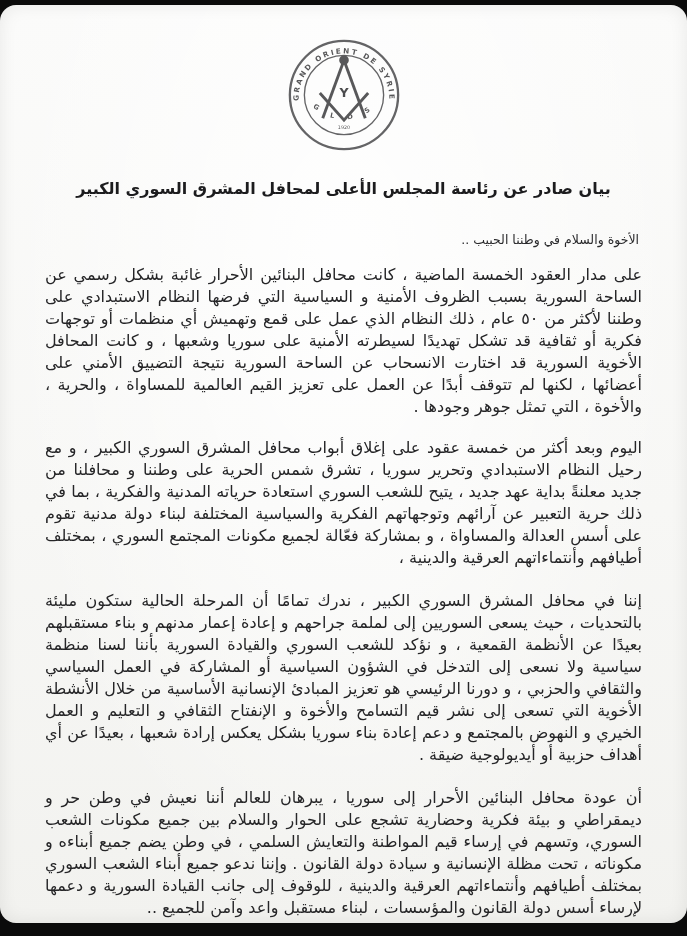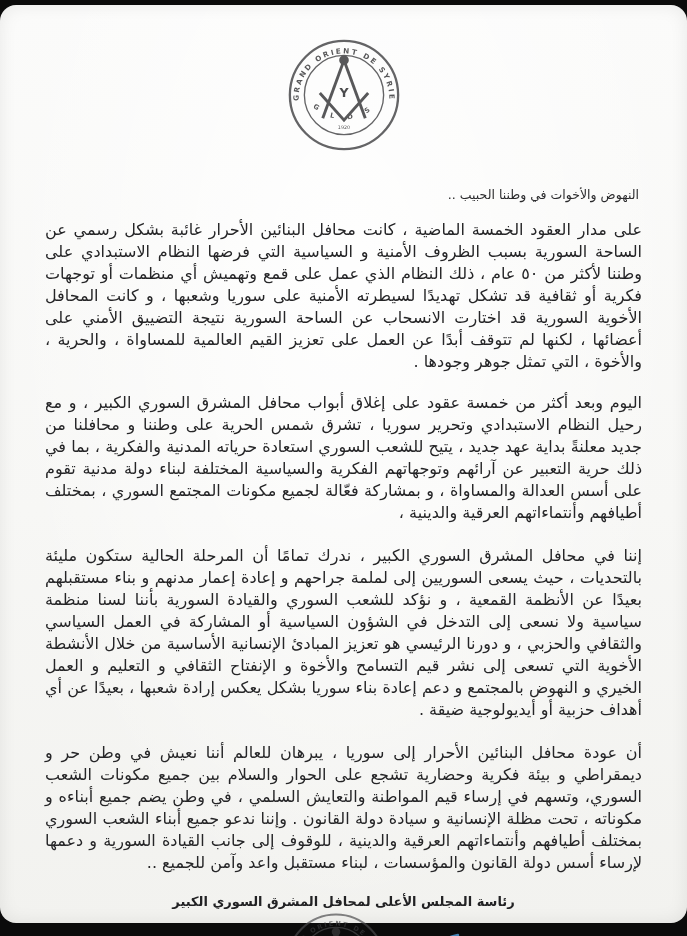--- a/index.html
+++ b/index.html
@@ -65,22 +65,23 @@
         <path d="M60 24 L82 84"></path>
       <circle cx="60" cy="24" r="3.5" fill="#3c3c3e"></circle>
     </g>
     <g stroke="#3c3c3e" stroke-width="3" fill="none">
       <path d="M35 58 L60 86 L85 58"></path>
     </g>
     <text x="60" y="62" text-anchor="middle" class="seal-letter">Y</text>
     <text x="60" y="95" text-anchor="middle" class="seal-year">1920</text>
   </svg>
 
+  <div class="doc-title">بيان صادر عن رئاسة المجلس الأعلى لمحافل المشرق السوري الكبير</div>
 
-  <div class="salutation">النهوض والأخوات في وطننا الحبيب ..</div>
+  <div class="salutation">الأخوة والسلام في وطننا الحبيب ..</div>
 
   <div class="para">على مدار العقود الخمسة الماضية ، كانت محافل البنائين الأحرار غائبة بشكل رسمي عن الساحة السورية بسبب الظروف الأمنية و السياسية التي فرضها النظام الاستبدادي على وطننا لأكثر من ٥٠ عام ، ذلك النظام الذي عمل على قمع وتهميش أي منظمات أو توجهات فكرية أو ثقافية قد تشكل تهديدًا لسيطرته الأمنية على سوريا وشعبها ، و كانت المحافل الأخوية السورية قد اختارت الانسحاب عن الساحة السورية نتيجة التضييق الأمني على أعضائها ، لكنها لم تتوقف أبدًا عن العمل على تعزيز القيم العالمية للمساواة ، والحرية ، والأخوة ، التي تمثل جوهر وجودها .</div>
   <div class="para" style="margin-top:19px">اليوم وبعد أكثر من خمسة عقود على إغلاق أبواب محافل المشرق السوري الكبير ، و مع رحيل النظام الاستبدادي وتحرير سوريا ، تشرق شمس الحرية على وطننا و محافلنا من جديد معلنةً بداية عهد جديد ، يتيح للشعب السوري استعادة حرياته المدنية والفكرية ، بما في ذلك حرية التعبير عن آرائهم وتوجهاتهم الفكرية والسياسية المختلفة لبناء دولة مدنية تقوم على أسس العدالة والمساواة ، و بمشاركة فعّالة لجميع مكونات المجتمع السوري ، بمختلف أطيافهم وأنتماءاتهم العرقية والدينية ،</div>
   <div class="para" style="margin-top:21px">إننا في محافل المشرق السوري الكبير ، ندرك تمامًا أن المرحلة الحالية ستكون مليئة بالتحديات ، حيث يسعى السوريين إلى لملمة جراحهم و إعادة إعمار مدنهم و بناء مستقبلهم بعيدًا عن الأنظمة القمعية ، و نؤكد للشعب السوري والقيادة السورية بأننا لسنا منظمة سياسية ولا نسعى إلى التدخل في الشؤون السياسية أو المشاركة في العمل السياسي والثقافي والحزبي ، و دورنا الرئيسي هو تعزيز المبادئ الإنسانية الأساسية من خلال الأنشطة الأخوية التي تسعى إلى نشر قيم التسامح والأخوة و الإنفتاح الثقافي و التعليم و العمل الخيري و النهوض بالمجتمع و دعم إعادة بناء سوريا بشكل يعكس إرادة شعبها ، بعيدًا عن أي أهداف حزبية أو أيديولوجية ضيقة .</div>
   <div class="para" style="margin-top:21px">أن عودة محافل البنائين الأحرار إلى سوريا ، يبرهان للعالم أننا نعيش في وطن حر و ديمقراطي و بيئة فكرية وحضارية تشجع على الحوار والسلام بين جميع مكونات الشعب السوري، وتسهم في إرساء قيم المواطنة والتعايش السلمي ، في وطن يضم جميع أبناءه و مكوناته ، تحت مظلة الإنسانية و سيادة دولة القانون . وإننا ندعو جميع أبناء الشعب السوري بمختلف أطيافهم وأنتماءاتهم العرقية والدينية ، للوقوف إلى جانب القيادة السورية و دعمها لإرساء أسس دولة القانون والمؤسسات ، لبناء مستقبل واعد وآمن للجميع ..</div>
 
   <div class="signature">رئاسة المجلس الأعلى لمحافل المشرق السوري الكبير</div>
 
   <div class="seal-wrap">
     <svg class="seal-bottom" viewBox="0 0 120 120">

